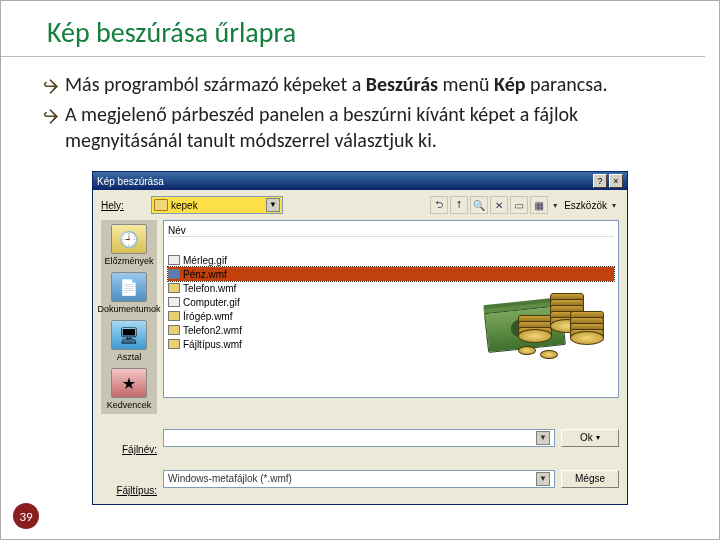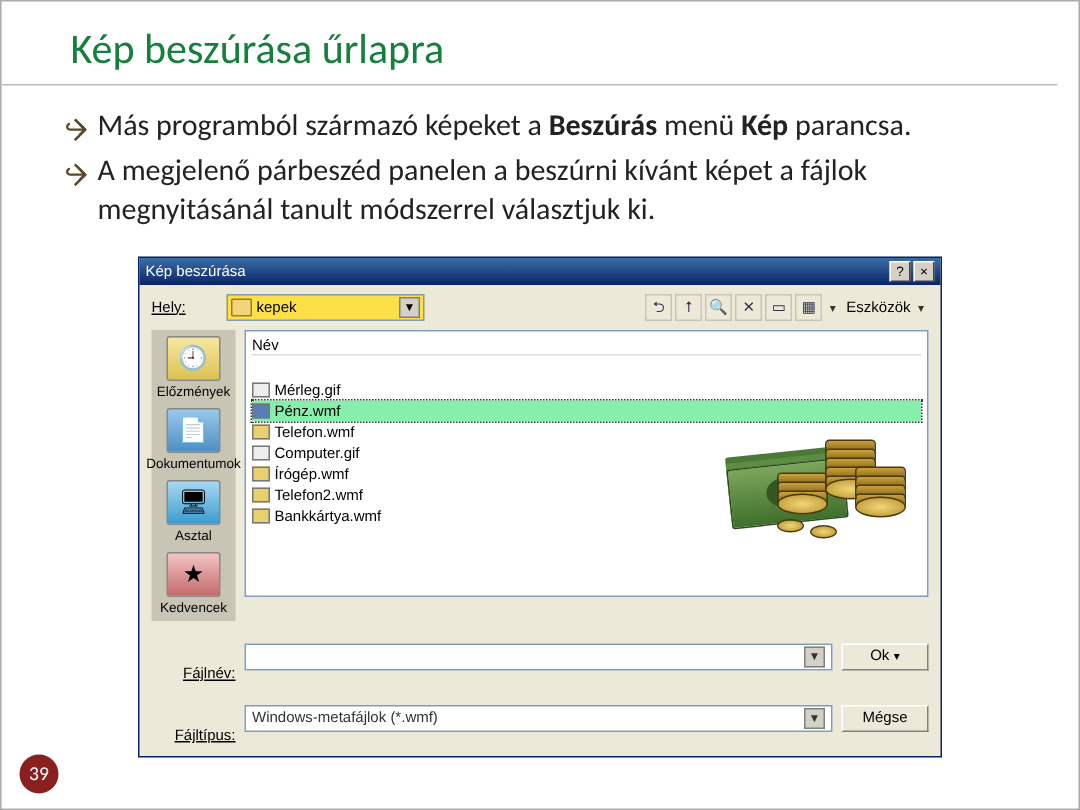--- a/index.html
+++ b/index.html
@@ -110,21 +110,21 @@
   .place:nth-child(3) .pic{background:linear-gradient(#a7d9f2,#3c9bd1);}
   .place:nth-child(4) .pic{background:linear-gradient(#f3c5c5,#c46a6a);}
 
   .filepane {
     flex:1; background:#fff; border:1px solid #7f9db9;
     height:178px; position:relative; padding:4px;
   }
   .fl-header { font-size:10px; color:#000; border-bottom:1px solid #ddd; margin-bottom:16px; }
   .fl-item { display:flex; align-items:center; gap:3px; font-size:10px; height:14px; }
   .fl-item .fi-icon { width:12px;height:10px;border:1px solid #777;background:#eee; }
-  .fl-item.sel { background:#86efac; outline:1px dotted #333; }
+  .fl-item.sel { background:#c2410c; outline:1px dotted #333; }
   .fl-item.wmf .fi-icon{background:#e8d070;}
   .fl-item.sel .fi-icon{background:#5a7db5;}
 
   .preview {
     position:absolute; right:12px; top:50%; transform:translateY(-50%);
     width:120px;height:100px;
   }
   .bill { position:absolute; left:0; top:50px; width:78px;height:40px;
     background:linear-gradient(#7aa65a,#3f6f2d); border:1px solid #2a4a1a; border-radius:2px;
     transform:rotate(-6deg);
@@ -231,21 +231,21 @@
               <div class="fl-item wmf">
                 <div class="fi-icon"></div>
                 <span>Írógép.wmf</span>
               </div>
               <div class="fl-item wmf">
                 <div class="fi-icon"></div>
                 <span>Telefon2.wmf</span>
               </div>
               <div class="fl-item wmf">
                 <div class="fi-icon"></div>
-                <span>Bankkártya.wmf</span>
+                <span>Fájltípus.wmf</span>
               </div>
             </div>
 
         <div class="preview">
           <div class="bill"></div>
           <div class="stack s1">
                 <div class="coinside"></div>
                 <div class="coinside"></div>
                 <div class="coinside"></div>
                 <div class="cointop"></div>

